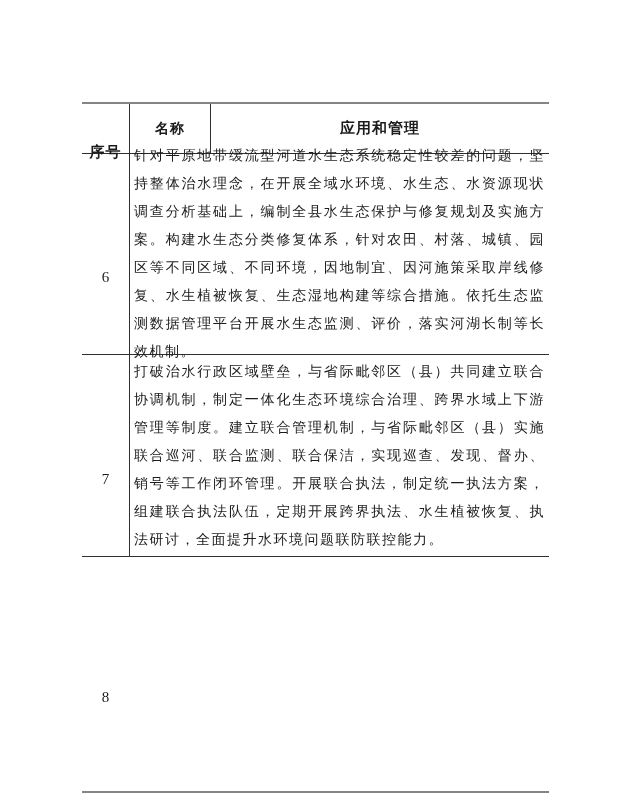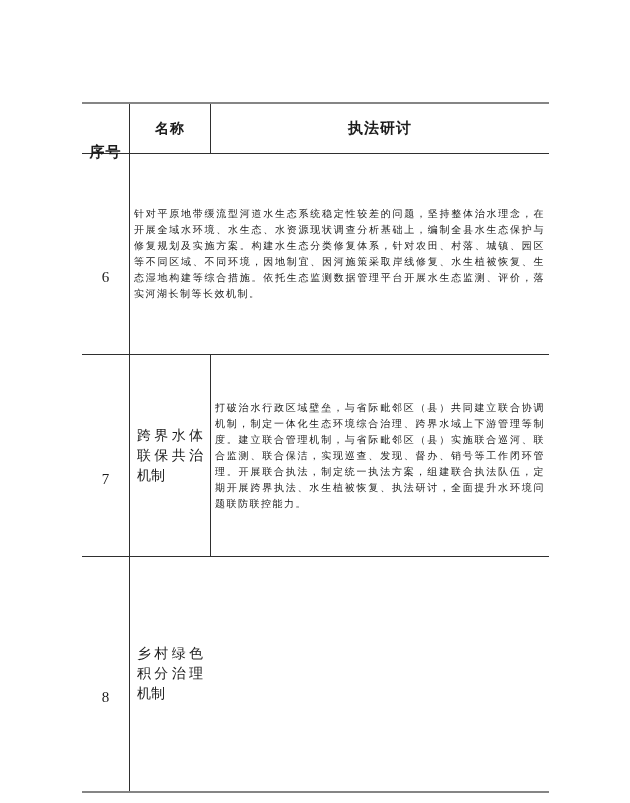--- a/index.html
+++ b/index.html
@@ -51,22 +51,22 @@
     line-height:20px;
     text-align:justify;
     text-justify:inter-character;
   }
   .c-content{
     flex:1;
     padding:6px 4px;
   }
   .c-content .ct{
     width:100%;
-    font-size:10px;
-    line-height:16px;
+    font-size:14px;
+    line-height:28px;
     letter-spacing:1.5px;
     text-align:justify;
     text-justify:inter-ideograph;
   }
   .thead{height:50px;}
   .thead .cell{
     justify-content:center;
     font-weight:bold;
     font-size:15px;
     letter-spacing:1px;
@@ -81,47 +81,41 @@
 <div class="doc-table">
 
   <div class="trow thead">
     <div class="cell c-no">
       <span>序号</span>
     </div>
     <div class="cell c-name">
       <span class="nm" style="text-align:center">名称</span>
     </div>
     <div class="cell c-content" style="justify-content:center">
-      <span>执法研讨</span>
+      <span>应用和管理</span>
     </div>
   </div>
 
   <div class="trow r6">
     <div class="cell c-no">
       <span>6</span>
     </div>
     <div class="cell c-content">
       <span class="ct">针对平原地带缓流型河道水生态系统稳定性较差的问题，坚持整体治水理念，在开展全域水环境、水生态、水资源现状调查分析基础上，编制全县水生态保护与修复规划及实施方案。构建水生态分类修复体系，针对农田、村落、城镇、园区等不同区域、不同环境，因地制宜、因河施策采取岸线修复、水生植被恢复、生态湿地构建等综合措施。依托生态监测数据管理平台开展水生态监测、评价，落实河湖长制等长效机制。</span>
     </div>
   </div>
 
   <div class="trow r7">
     <div class="cell c-no">
       <span>7</span>
     </div>
-    <div class="cell c-name">
-      <span class="nm">跨界水体联保共治机制</span>
-    </div>
     <div class="cell c-content">
       <span class="ct">打破治水行政区域壁垒，与省际毗邻区（县）共同建立联合协调机制，制定一体化生态环境综合治理、跨界水域上下游管理等制度。建立联合管理机制，与省际毗邻区（县）实施联合巡河、联合监测、联合保洁，实现巡查、发现、督办、销号等工作闭环管理。开展联合执法，制定统一执法方案，组建联合执法队伍，定期开展跨界执法、水生植被恢复、执法研讨，全面提升水环境问题联防联控能力。</span>
     </div>
   </div>
 
   <div class="trow r8">
     <div class="cell c-no">
       <span>8</span>
     </div>
-    <div class="cell c-name">
-      <span class="nm">乡村绿色积分治理机制</span>
-    </div>
   </div>
 
 </div>
 
 </body></html>

